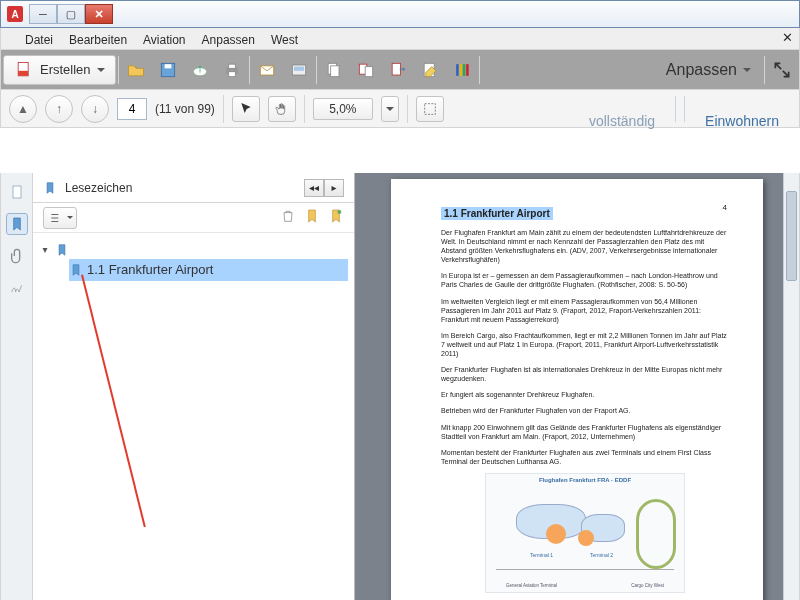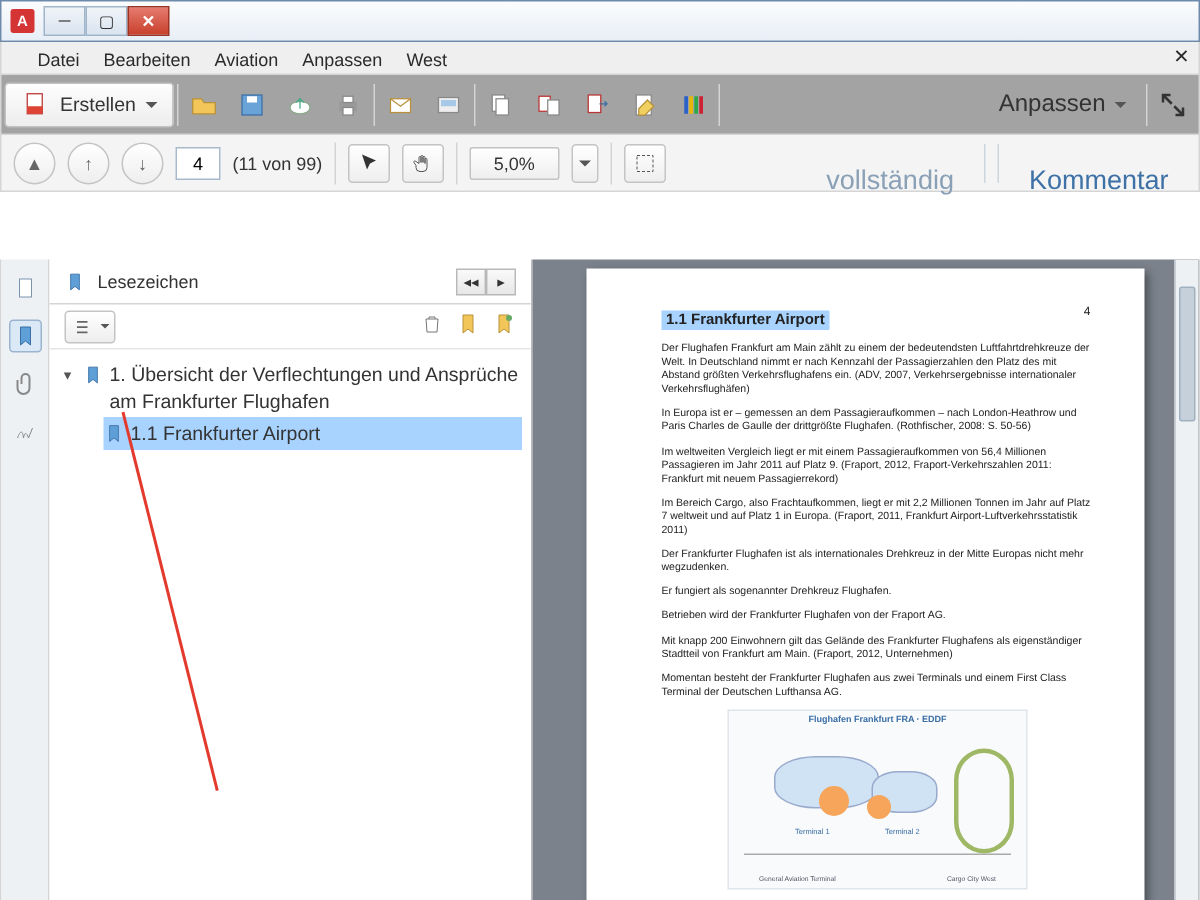--- a/index.html
+++ b/index.html
@@ -28,21 +28,21 @@
   .anpassen { font-size:16px; padding:0 10px; gap:6px;}
   
   
   .navbar { height: 38px; background:#f4f4f4; border:1px solid #d5d5d5; border-top:0; display:flex; align-items:center; padding: 0 8px; gap:8px; }
   .circbtn { width:28px; height:28px; border-radius:14px; border:1px solid #c4c4c4; background:linear-gradient(#fff,#eee); display:flex; align-items:center; justify-content:center; color:#666;}
   .pagefield { width:30px; height:22px; border:1px solid #a8b9cc; background:#fff; text-align:center; font-size:12px; }
   .pagecount { font-size:12px; color:#333;}
   .zoomfield { width:60px; height:22px; border:1px solid #c4c4c4; background:linear-gradient(#fff,#eee); text-align:center; font-size:12px; display:flex;align-items:center;justify-content:center; border-radius:2px;}
   .sqbtn { width:28px; height:26px; border:1px solid #c4c4c4; border-radius:3px; background:linear-gradient(#fff,#eee); display:flex; align-items:center; justify-content:center;}
   .navbar .spacer { flex:1;}
-  .panelbtn { font-size:18px; color:#3e72a7; padding: 6px 12px; margin-top: 24px; }
+  .panelbtn { font-size:14px; color:#3e72a7; padding: 6px 12px; margin-top: 24px; }
   .panelbtn.dim { color:#8aa0b6;}
   .vline { width:1px; height:26px; background:#ccd5de; }
   
   
   .main { display:flex; height: calc(600px - 28px - 22px - 40px - 38px); border:1px solid #d5d5d5; border-top:0;margin-top:45px;}
   
   
   .sidebar-rail { width:32px; background:#eef1f4; border-right:1px solid #d5d5d5; display:flex; flex-direction:column; align-items:center; padding-top:8px; gap:10px;}
   .railbtn { width:22px; height:22px; display:flex; align-items:center; justify-content:center; color:#5c7a9a;}
   .railbtn.active { border:1px solid #9ab4cf; background:#dbe9f7; border-radius:3px;}
@@ -227,21 +227,21 @@
   <div class="tsep"></div>
   <div class="sqbtn">
       <svg width="16" height="16" viewBox="0 0 24 24">
         <rect x="4" y="4" width="16" height="16" fill="none" stroke="#555" stroke-dasharray="3 2"></rect>
       </svg>
     </div>
   <div class="spacer"></div>
   <div class="panelbtn dim">vollständig</div>
   <div class="vline"></div>
   <div class="vline"></div>
-  <div class="panelbtn">Kommentar</div>
+  <div class="panelbtn">Einwohnern</div>
 </div>
 
 <div class="main">
 
   <div class="sidebar-rail">
     <div class="railbtn">
         <svg width="16" height="16" viewBox="0 0 24 24">
           <rect x="6" y="3" width="12" height="18" fill="#fff" stroke="#7a94ad"></rect>
         </svg>
       </div>
@@ -296,21 +296,20 @@
               <circle cx="17" cy="6" r="3" fill="#6a6"></circle>
             </svg></div>
       </div>
     </div>
     <div class="bmtree">
       <div class="node">
         <span class="twist">▾</span>
         <span class="bmicon"><svg width="14" height="14" viewBox="0 0 24 24">
               <path d="M7 3h10v18l-5-4-5 4z" fill="#5f9fd8" stroke="#3a6ea5"></path>
             </svg></span>
-        <span class="nodetext">1. Übersicht der Verflechtungen und Ansprüche am Frankfurter Flughafen</span>
       </div>
       <div class="node child selected">
         <span class="bmicon"><svg width="14" height="14" viewBox="0 0 24 24">
               <path d="M7 3h10v18l-5-4-5 4z" fill="#5f9fd8" stroke="#3a6ea5"></path>
             </svg></span>
         <span class="nodetext">1.1 Frankfurter Airport</span>
       </div>
       <div class="redline" style="left:48px; top:42px; height:260px; transform:rotate(-14deg);"></div>
     </div>
   </div>

